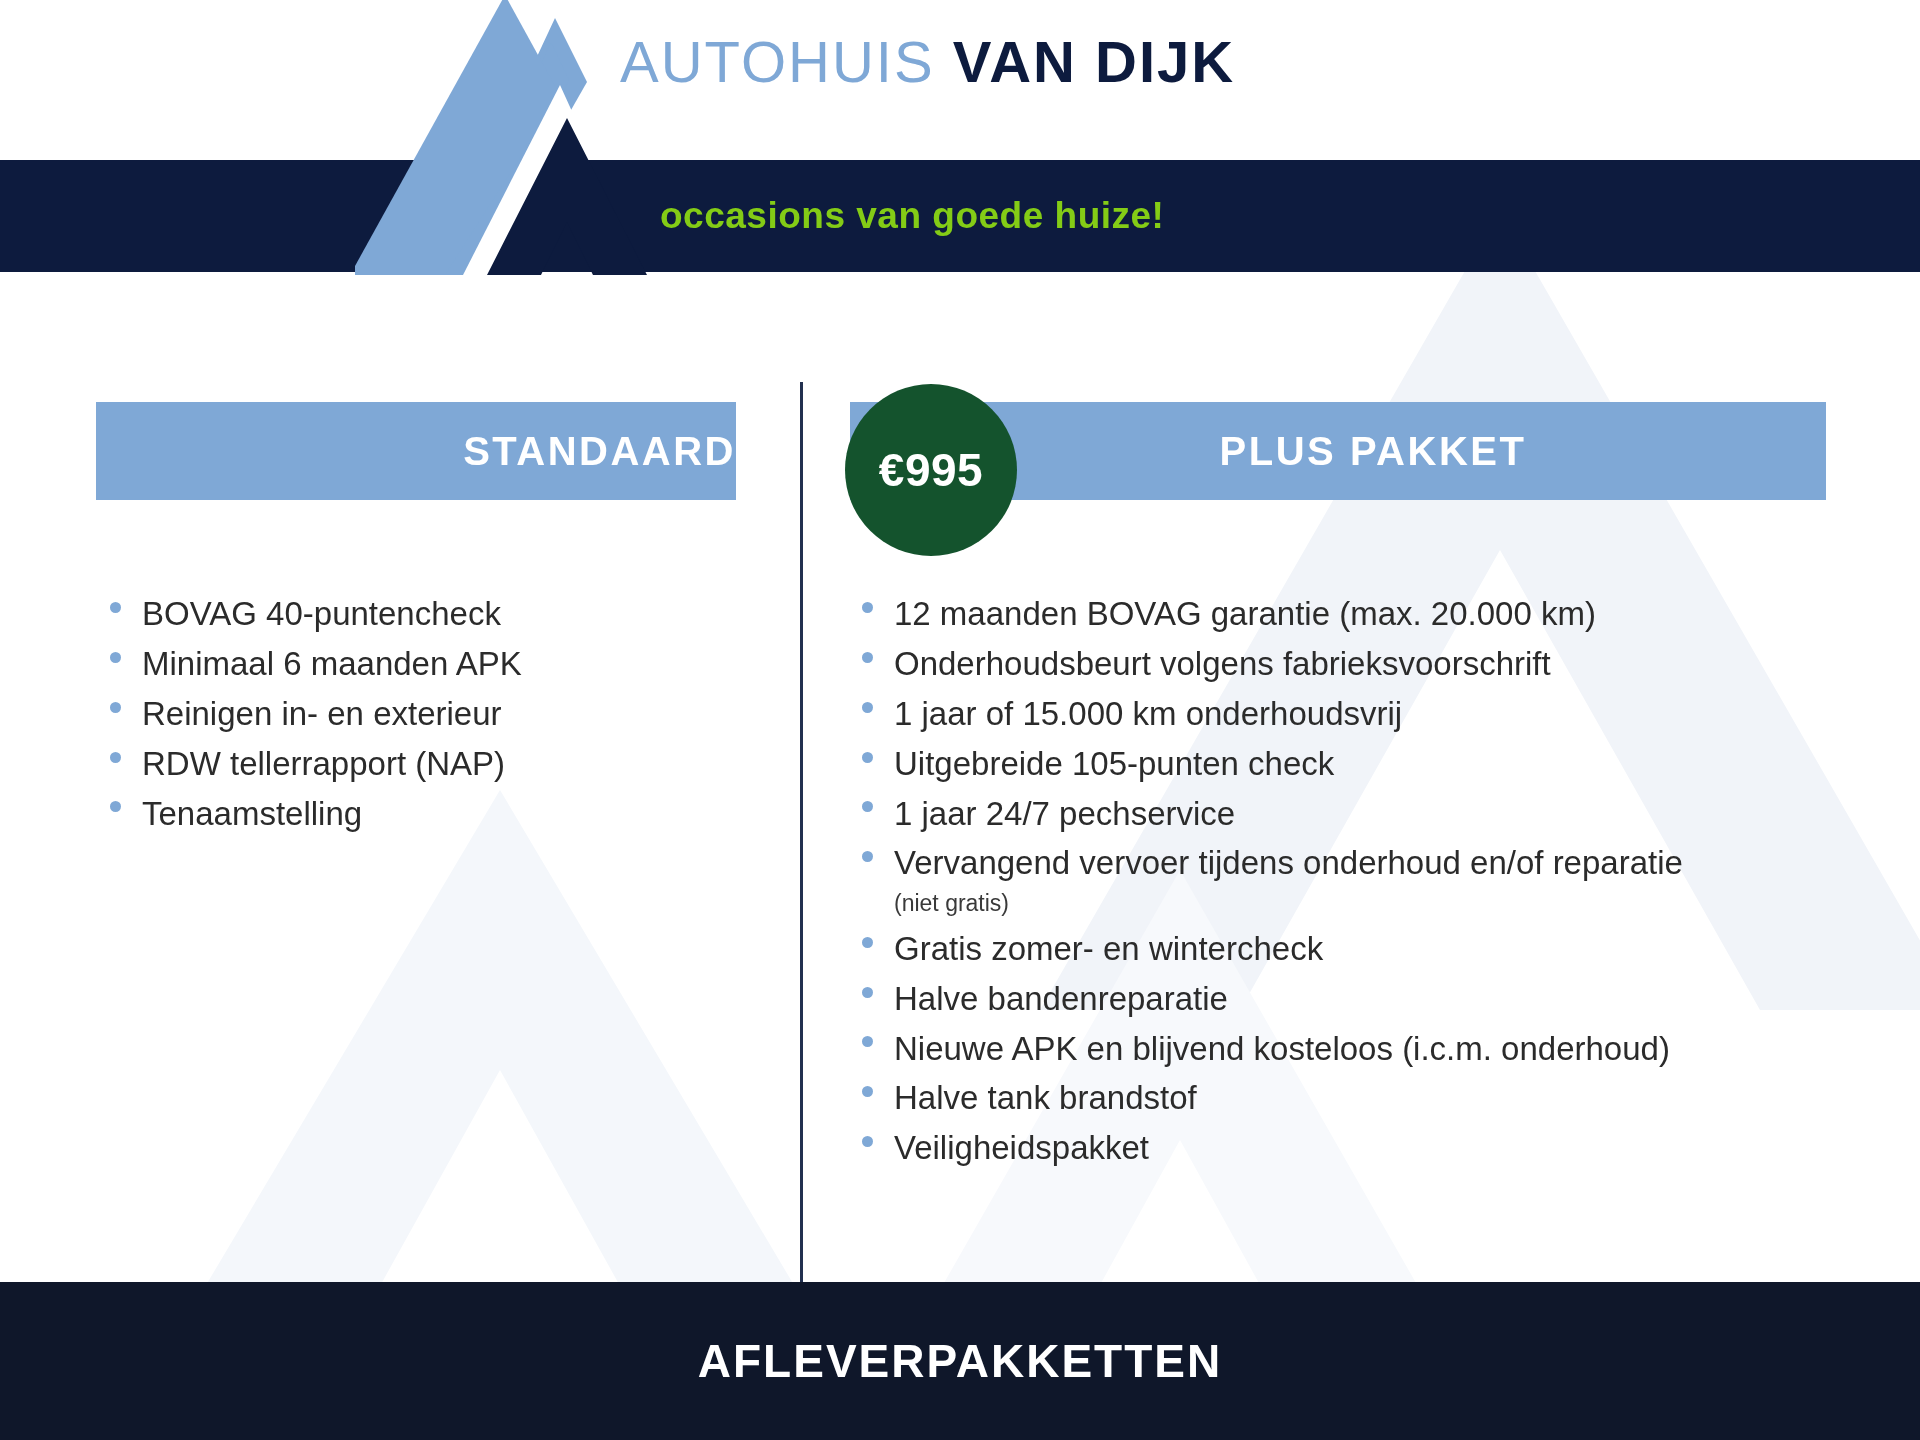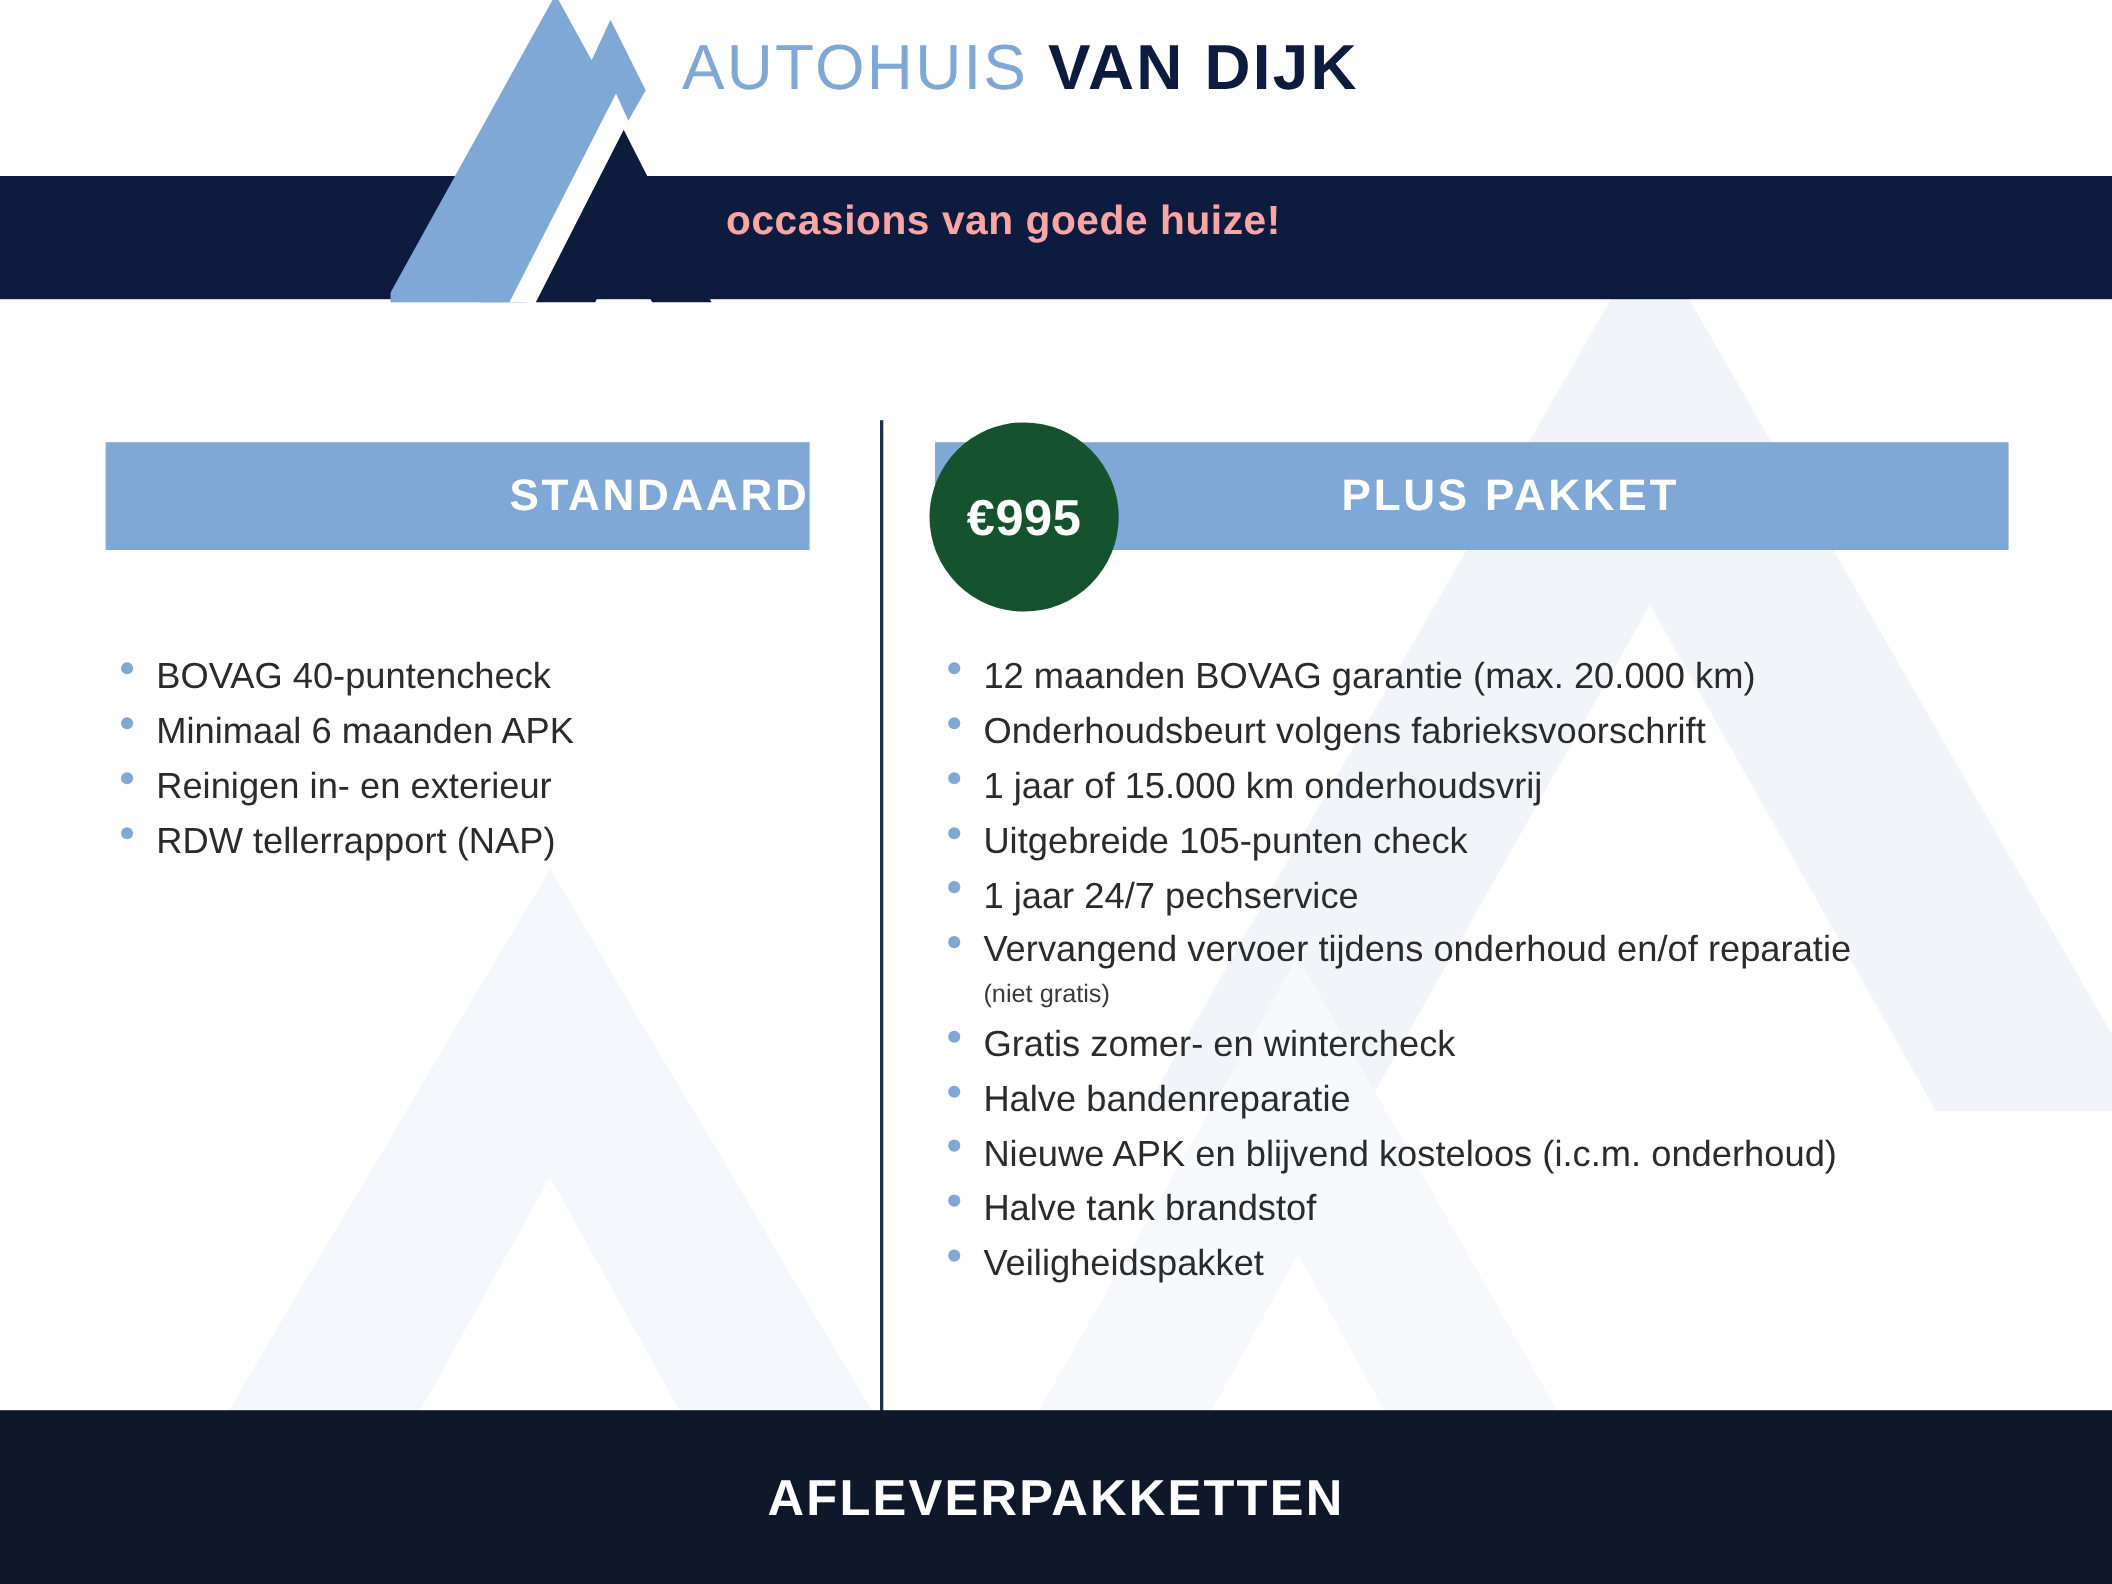--- a/index.html
+++ b/index.html
@@ -60,22 +60,22 @@
     position: absolute;
     top: 160px; left: 0;
     width: 1920px;
     height: 112px;
     background: #0d1b3e;
     z-index: 2;
   }
   .tagline {
     position: absolute;
     left: 660px;
-    top: 20px;
-    color: #fca5a5;
+    top: 35px;
+    color: #84cc16;
     font-size: 37px;
     font-weight: 700;
     letter-spacing: 0.5px;
     white-space: nowrap;
   }
 
   
   .logo-mark {
     position: absolute;
     left: 355px;
@@ -274,20 +274,24 @@
         <span>Minimaal 6 maanden APK</span>
       </li>
       <li>
         <span class="bullet"></span>
         <span>Reinigen in- en exterieur</span>
       </li>
       <li>
         <span class="bullet"></span>
         <span>RDW tellerrapport (NAP)</span>
       </li>
+      <li>
+        <span class="bullet"></span>
+        <span>Tenaamstelling</span>
+      </li>
     </ul>
 
     <ul class="list" id="list-plus">
       <li>
         <span class="bullet"></span>
         <span>12 maanden BOVAG garantie (max. 20.000 km)</span>
       </li>
       <li>
         <span class="bullet"></span>
         <span>Onderhoudsbeurt volgens fabrieksvoorschrift</span>

